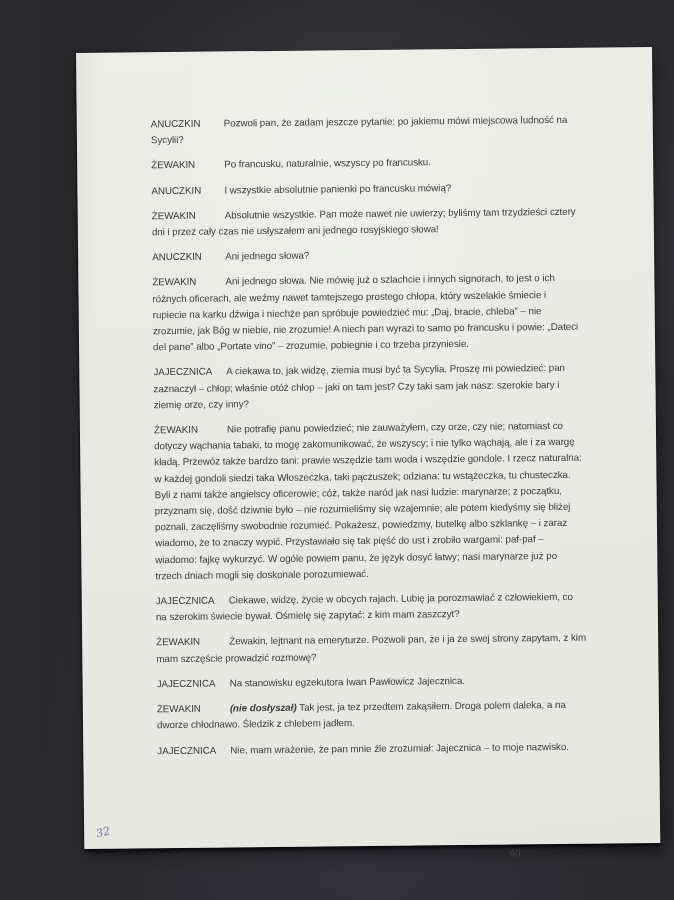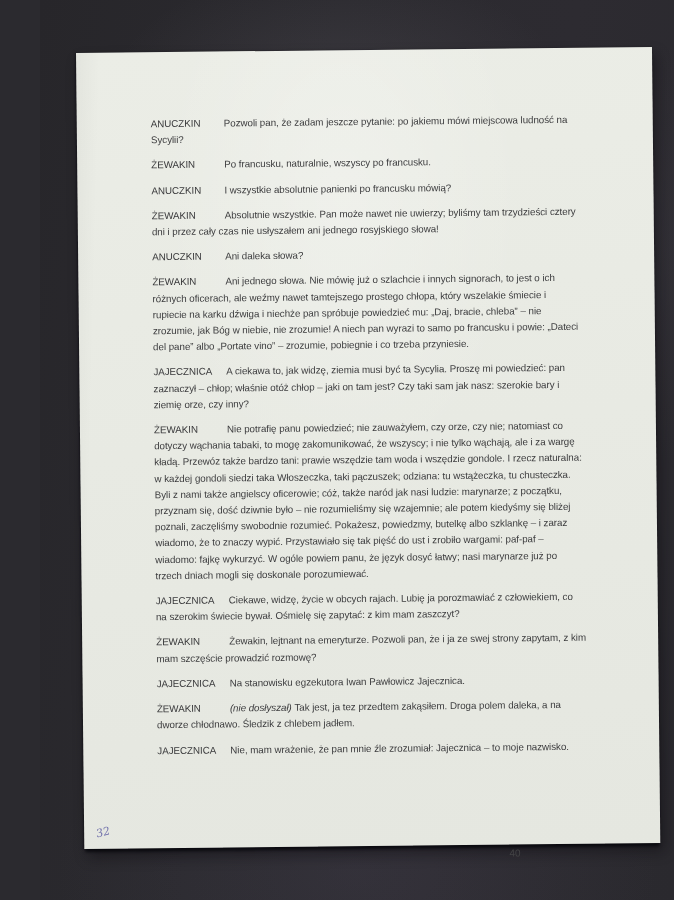--- a/index.html
+++ b/index.html
@@ -28,21 +28,21 @@
       0 4px 3px -1px rgba(5,5,10,0.78),
       4px 8px 14px rgba(10,8,14,0.45),
       -1px 0 2px rgba(10,8,14,0.35);
   }
   .content{
     position:absolute;left:74px;top:64px;width:430px;
     color:#3c3c3e;font-size:9.8px;line-height:16.2px;letter-spacing:-0.05px;
   }
   .para{margin:0 0 9px 0;}
   .speaker{display:inline-block;min-width:73px;color:#39393b;}
-  .stage{font-style:italic;}
+  .stage{font-style:italic;font-weight:bold;}
   .page-number{
     position:absolute;right:68px;top:733px;
     color:#434345;font-size:10px;
   }
   .annotation{
     position:absolute;left:12px;top:773px;
     color:#55549e;font-family:"DejaVu Serif",serif;font-style:italic;
     font-size:11px;opacity:0.8;transform:rotate(-14deg);
   }
 </style>
@@ -50,21 +50,21 @@
 <body>
 
 <div class="scan-bg">
   <div class="paper">
     <div class="content">
       <div id="dialogue-list">
           <p class="para"><span class="speaker">ANUCZKIN</span><span class="speech">Pozwoli pan, że zadam jeszcze pytanie: po jakiemu mówi miejscowa ludność na Sycylii?</span></p>
           <p class="para"><span class="speaker">ŻEWAKIN</span><span class="speech">Po francusku, naturalnie, wszyscy po francusku.</span></p>
           <p class="para"><span class="speaker">ANUCZKIN</span><span class="speech">I wszystkie absolutnie panienki po francusku mówią?</span></p>
           <p class="para"><span class="speaker">ŻEWAKIN</span><span class="speech">Absolutnie wszystkie. Pan może nawet nie uwierzy; byliśmy tam trzydzieści cztery dni i przez cały czas nie usłyszałem ani jednego rosyjskiego słowa!</span></p>
-          <p class="para"><span class="speaker">ANUCZKIN</span><span class="speech">Ani daleka słowa?</span></p>
+          <p class="para"><span class="speaker">ANUCZKIN</span><span class="speech">Ani jednego słowa?</span></p>
           <p class="para"><span class="speaker">ŻEWAKIN</span><span class="speech">Ani jednego słowa. Nie mówię już o szlachcie i innych signorach, to jest o ich różnych oficerach, ale weźmy nawet tamtejszego prostego chłopa, który wszelakie śmiecie i rupiecie na karku dźwiga i niechże pan spróbuje powiedzieć mu: „Daj, bracie, chleba” – nie zrozumie, jak Bóg w niebie, nie zrozumie! A niech pan wyrazi to samo po francusku i powie: „Dateci del pane” albo „Portate vino” – zrozumie, pobiegnie i co trzeba przyniesie.</span></p>
           <p class="para"><span class="speaker">JAJECZNICA</span><span class="speech">A ciekawa to, jak widzę, ziemia musi być ta Sycylia. Proszę mi powiedzieć: pan zaznaczył – chłop; właśnie otóż chłop – jaki on tam jest? Czy taki sam jak nasz: szerokie bary i ziemię orze, czy inny?</span></p>
           <p class="para"><span class="speaker">ŻEWAKIN</span><span class="speech">Nie potrafię panu powiedzieć; nie zauważyłem, czy orze, czy nie; natomiast co dotyczy wąchania tabaki, to mogę zakomunikować, że wszyscy; i nie tylko wąchają, ale i za wargę kładą. Przewóz także bardzo tani: prawie wszędzie tam woda i wszędzie gondole. I rzecz naturalna: w każdej gondoli siedzi taka Włoszeczka, taki pączuszek; odziana: tu wstążeczka, tu chusteczka. Byli z nami także angielscy oficerowie; cóż, także naród jak nasi ludzie: marynarze; z początku, przyznam się, dość dziwnie było – nie rozumieliśmy się wzajemnie; ale potem kiedyśmy się bliżej poznali, zaczęliśmy swobodnie rozumieć. Pokażesz, powiedzmy, butelkę albo szklankę – i zaraz wiadomo, że to znaczy wypić. Przystawiało się tak pięść do ust i zrobiło wargami: paf-paf – wiadomo: fajkę wykurzyć. W ogóle powiem panu, że język dosyć łatwy; nasi marynarze już po trzech dniach mogli się doskonale porozumiewać.</span></p>
           <p class="para"><span class="speaker">JAJECZNICA</span><span class="speech">Ciekawe, widzę, życie w obcych rajach. Lubię ja porozmawiać z człowiekiem, co na szerokim świecie bywał. Ośmielę się zapytać: z kim mam zaszczyt?</span></p>
           <p class="para"><span class="speaker">ŻEWAKIN</span><span class="speech">Żewakin, lejtnant na emeryturze. Pozwoli pan, że i ja ze swej strony zapytam, z kim mam szczęście prowadzić rozmowę?</span></p>
           <p class="para"><span class="speaker">JAJECZNICA</span><span class="speech">Na stanowisku egzekutora Iwan Pawłowicz Jajecznica.</span></p>
           <p class="para"><span class="speaker">ŻEWAKIN</span><span class="stage">(nie dosłyszał) </span><span class="speech">Tak jest, ja tez przedtem zakąsiłem. Droga polem daleka, a na dworze chłodnawo. Śledzik z chlebem jadłem.</span></p>
           <p class="para"><span class="speaker">JAJECZNICA</span><span class="speech">Nie, mam wrażenie, że pan mnie źle zrozumiał: Jajecznica – to moje nazwisko.</span></p>
         </div>
       <div class="page-number">40</div>

